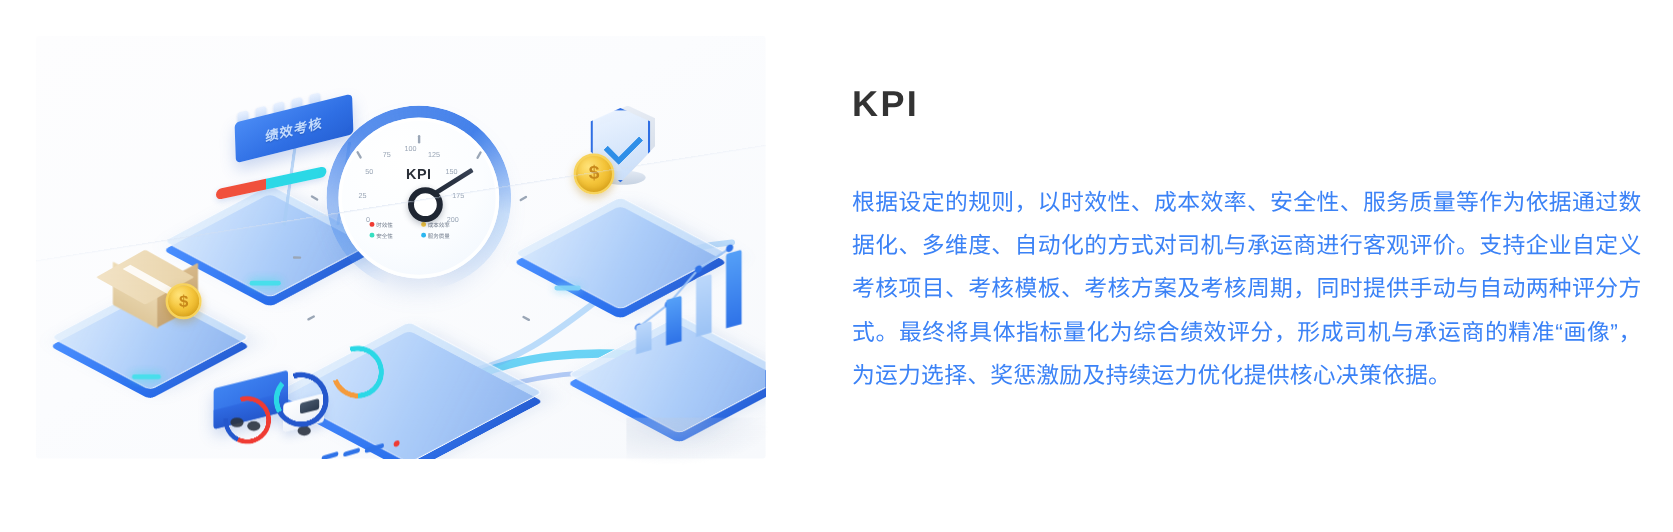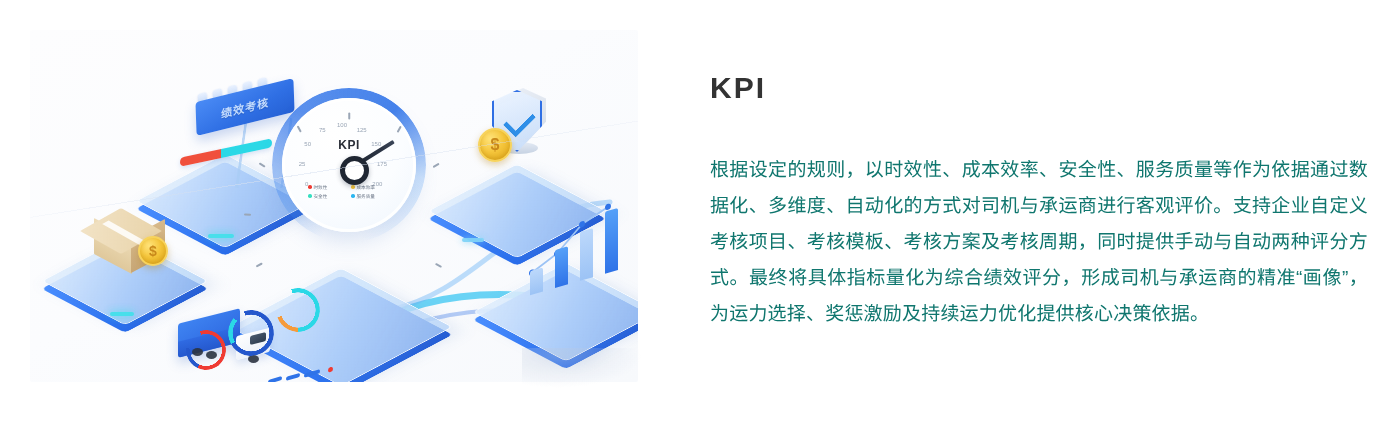--- a/index.html
+++ b/index.html
@@ -434,21 +434,21 @@
     font-size: 30px;
     font-weight: 700;
     color: #333333;
     letter-spacing: 2px;
     line-height: 1.2;
   }
   .desc {
     margin: 46px 0 0 0;
     font-size: 19px;
     line-height: 36px;
-    color: #0f766e;
+    color: #3b82f6;
     letter-spacing: .2px;
     text-align: justify;
     width: 658px;
   }
 </style>
 </head>
 <body>
 
 <div class="page">
 

